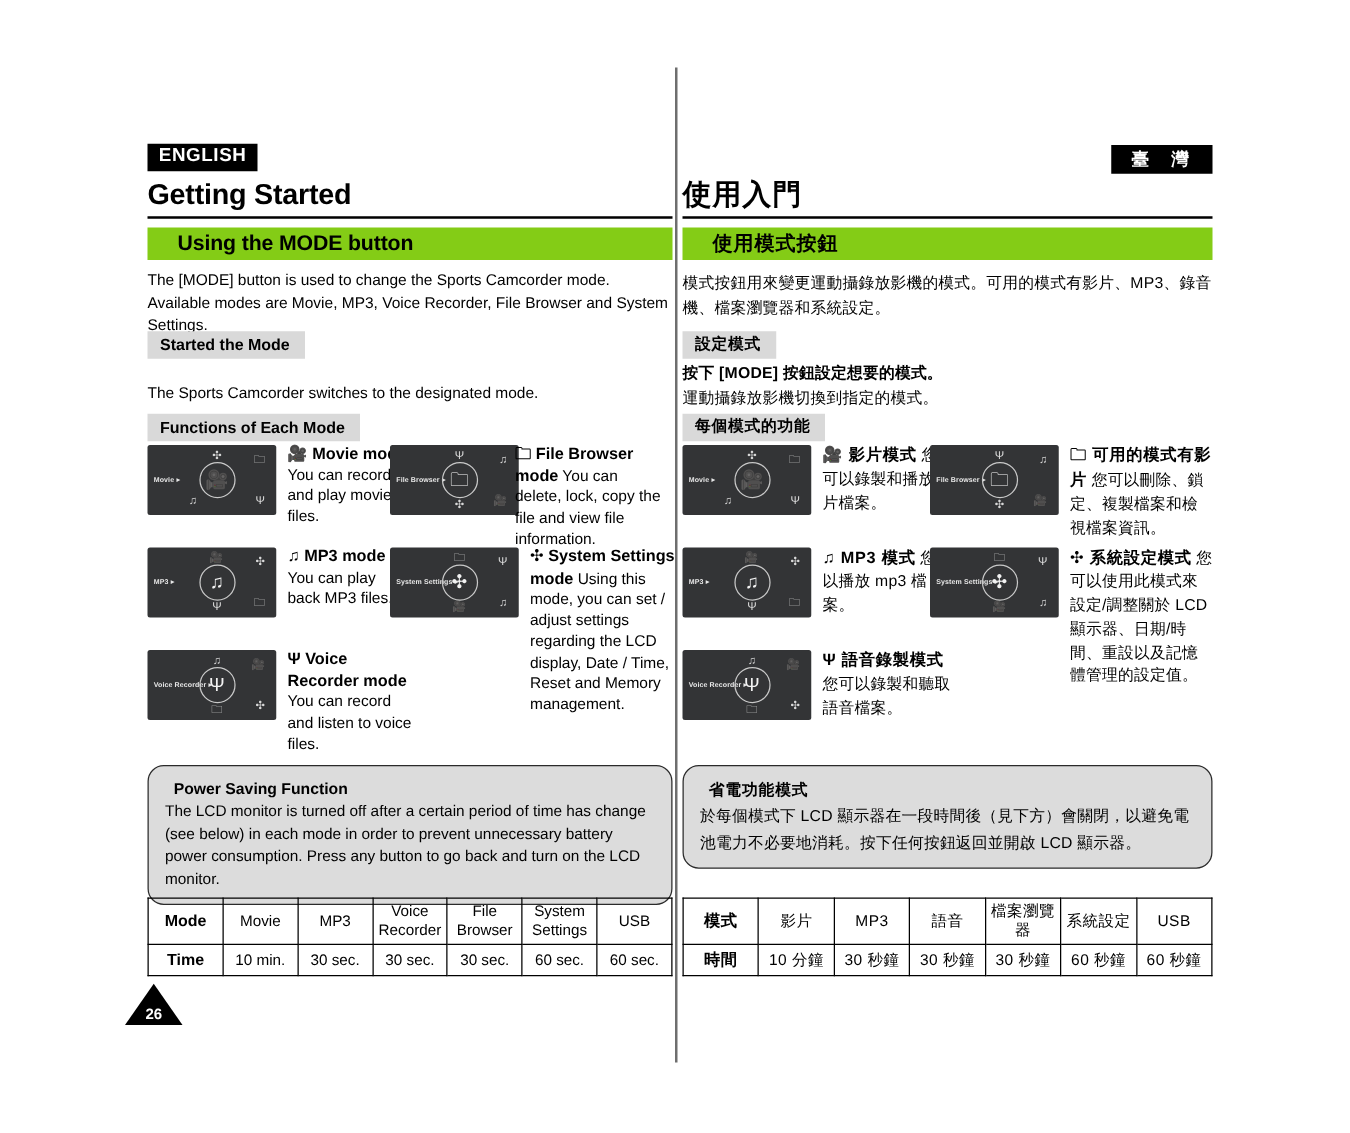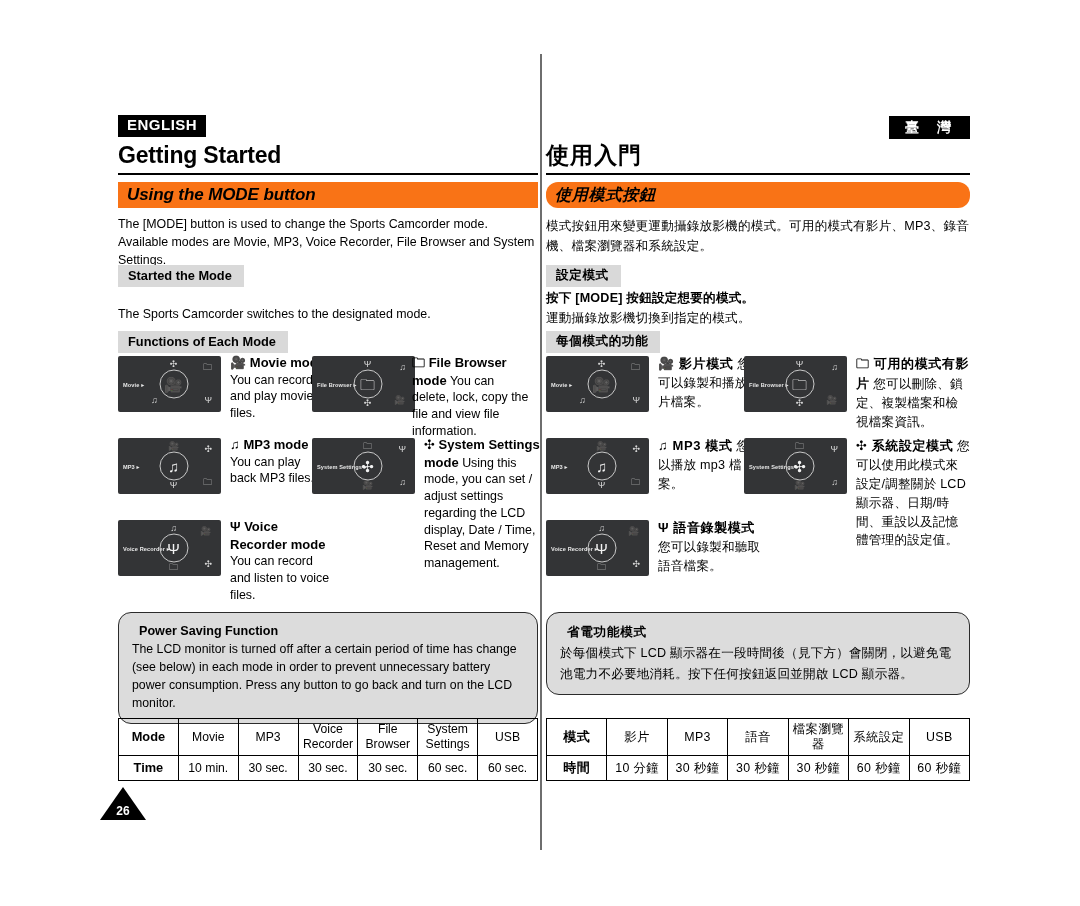--- a/index.html
+++ b/index.html
@@ -35,25 +35,25 @@
     position:absolute;top:142px;left:0;right:0;
     font-size:23px;font-weight:bold;line-height:1.18;
     padding-bottom:4px;border-bottom:2.5px solid #000;
     letter-spacing:-.2px;
   }
   .col-zh .chapter{font-size:23px;letter-spacing:1px;}
 
   
   .sec-bar{
     position:absolute;top:182px;left:0;right:0;height:26px;
-    background:#f97316;display:flex;align-items:center;
-    padding-left:9px;box-sizing:border-box;
-    font-size:17px;font-weight:bold;font-style:italic;letter-spacing:-.1px;
-  }
-  .col-zh .sec-bar{font-size:16px;letter-spacing:.8px;border-radius:12px;}
+    background:#84cc16;display:flex;align-items:center;
+    padding-left:24px;box-sizing:border-box;
+    font-size:17px;font-weight:bold;letter-spacing:-.1px;
+  }
+  .col-zh .sec-bar{font-size:16px;letter-spacing:.8px;}
 
   
   .intro{position:absolute;top:216px;left:0;right:0;font-size:12.4px;line-height:1.44;}
   .col-zh .intro{font-size:12.6px;line-height:1.62;letter-spacing:.2px;}
 
   
   .chip{
     display:inline-block;background:#d9d9d9;
     font-size:12.8px;font-weight:bold;padding:3px 12px 4px 10px;
     line-height:1.2;

